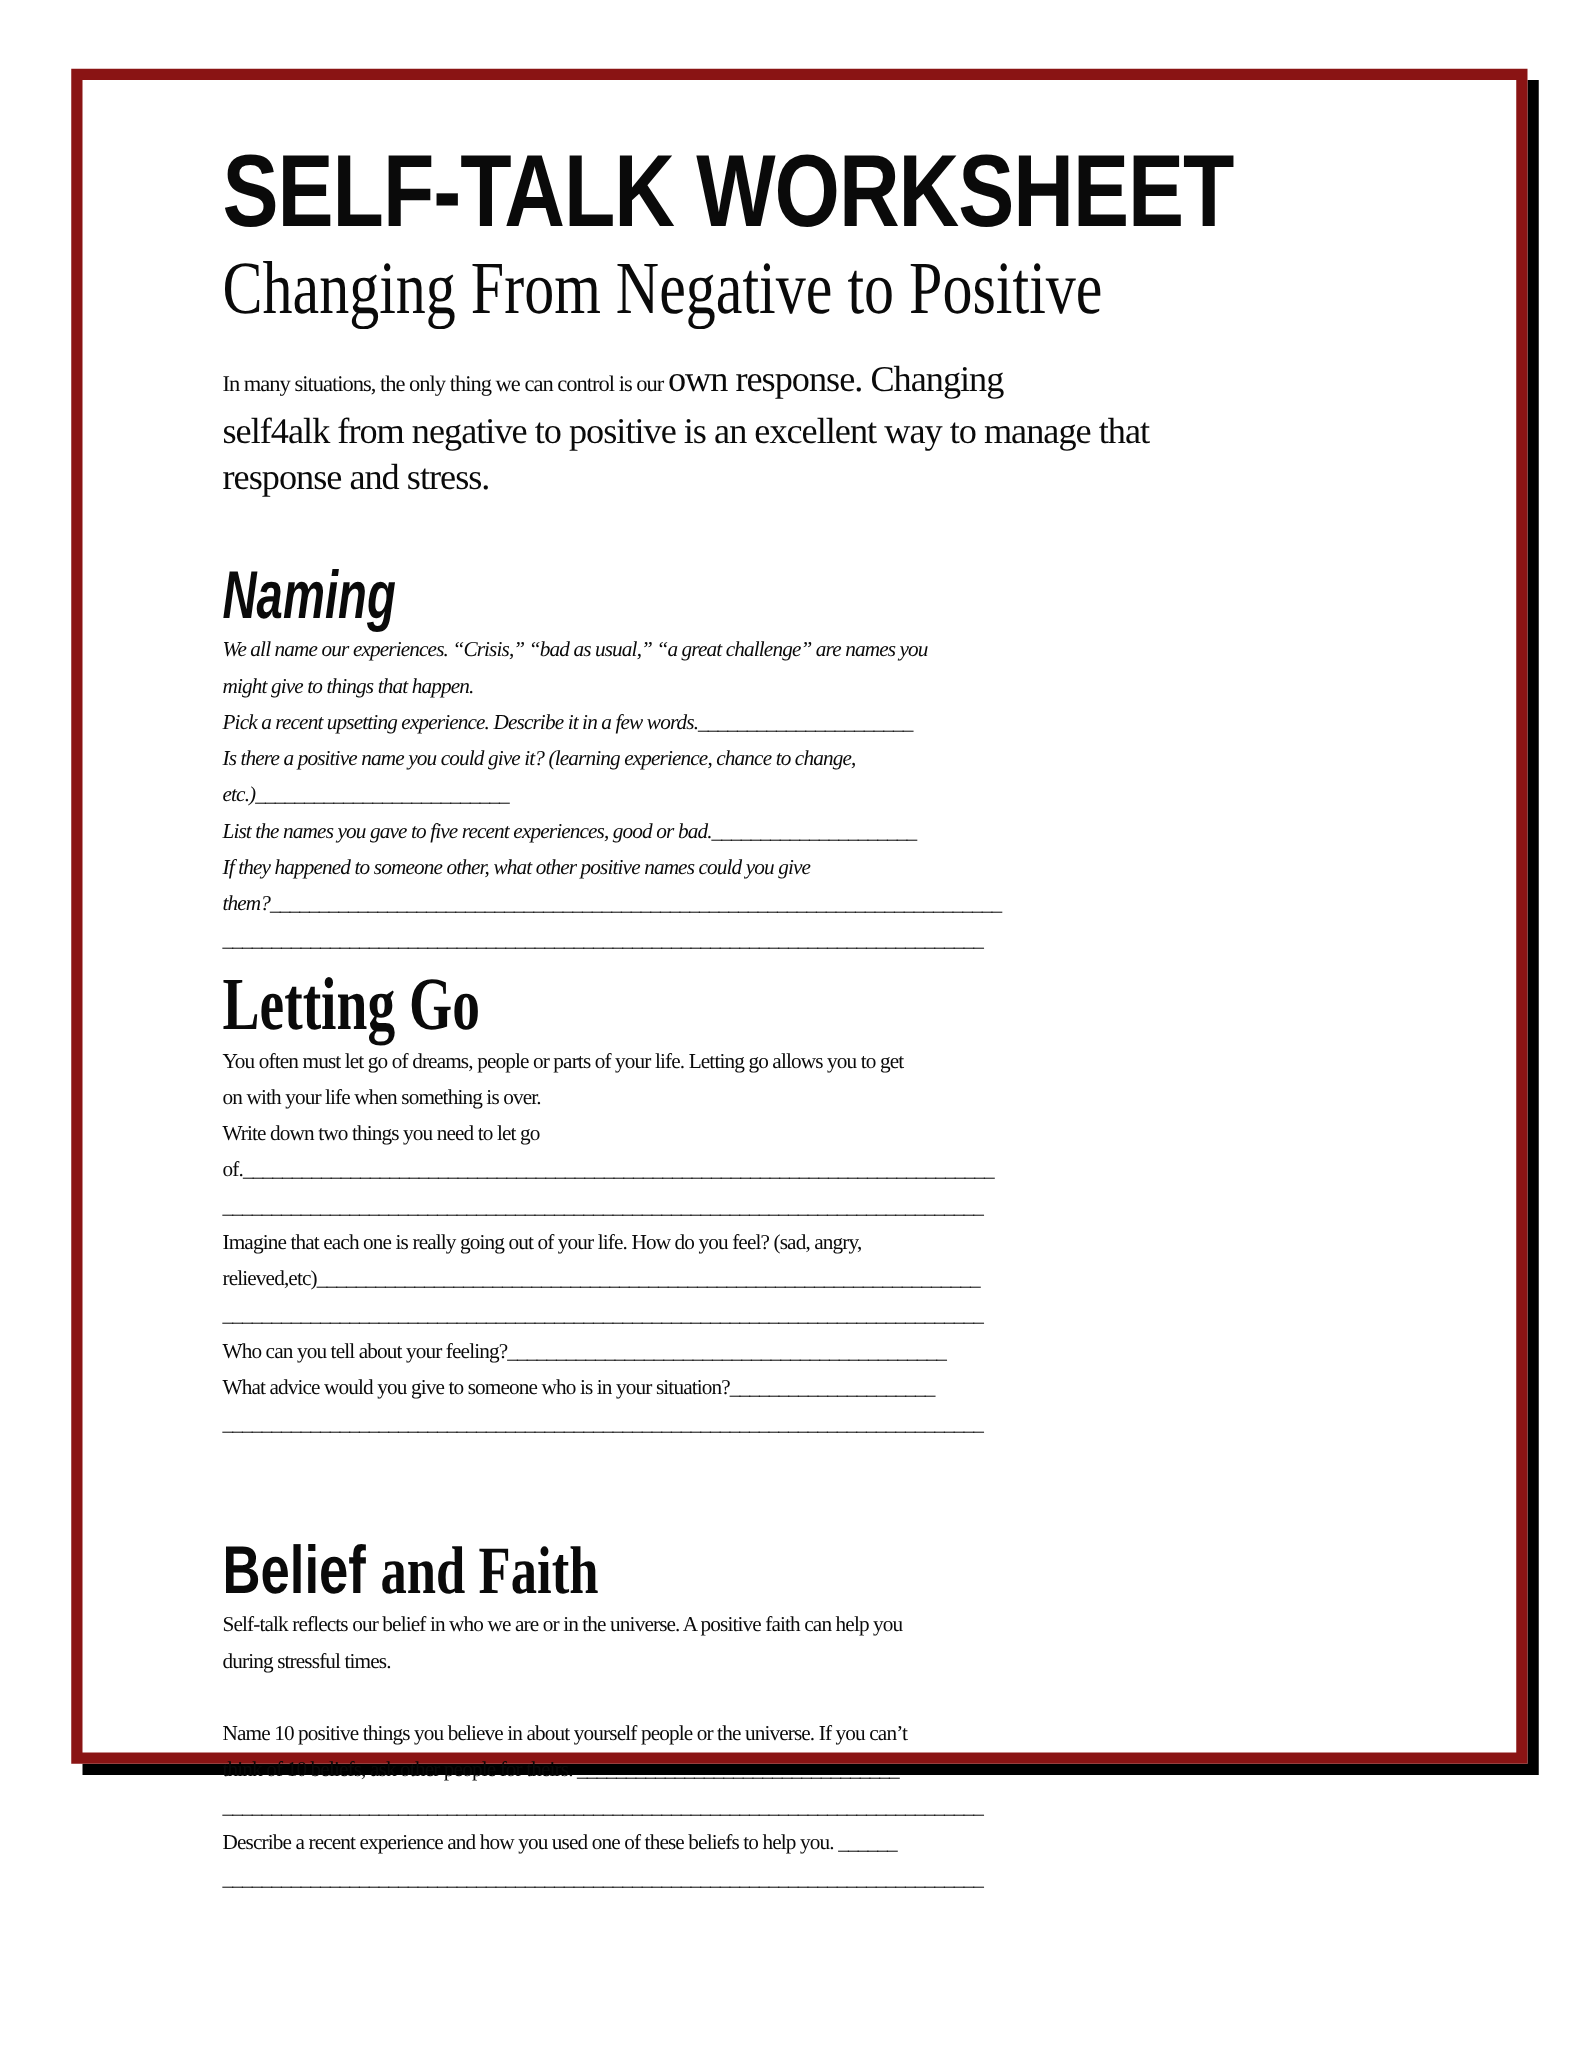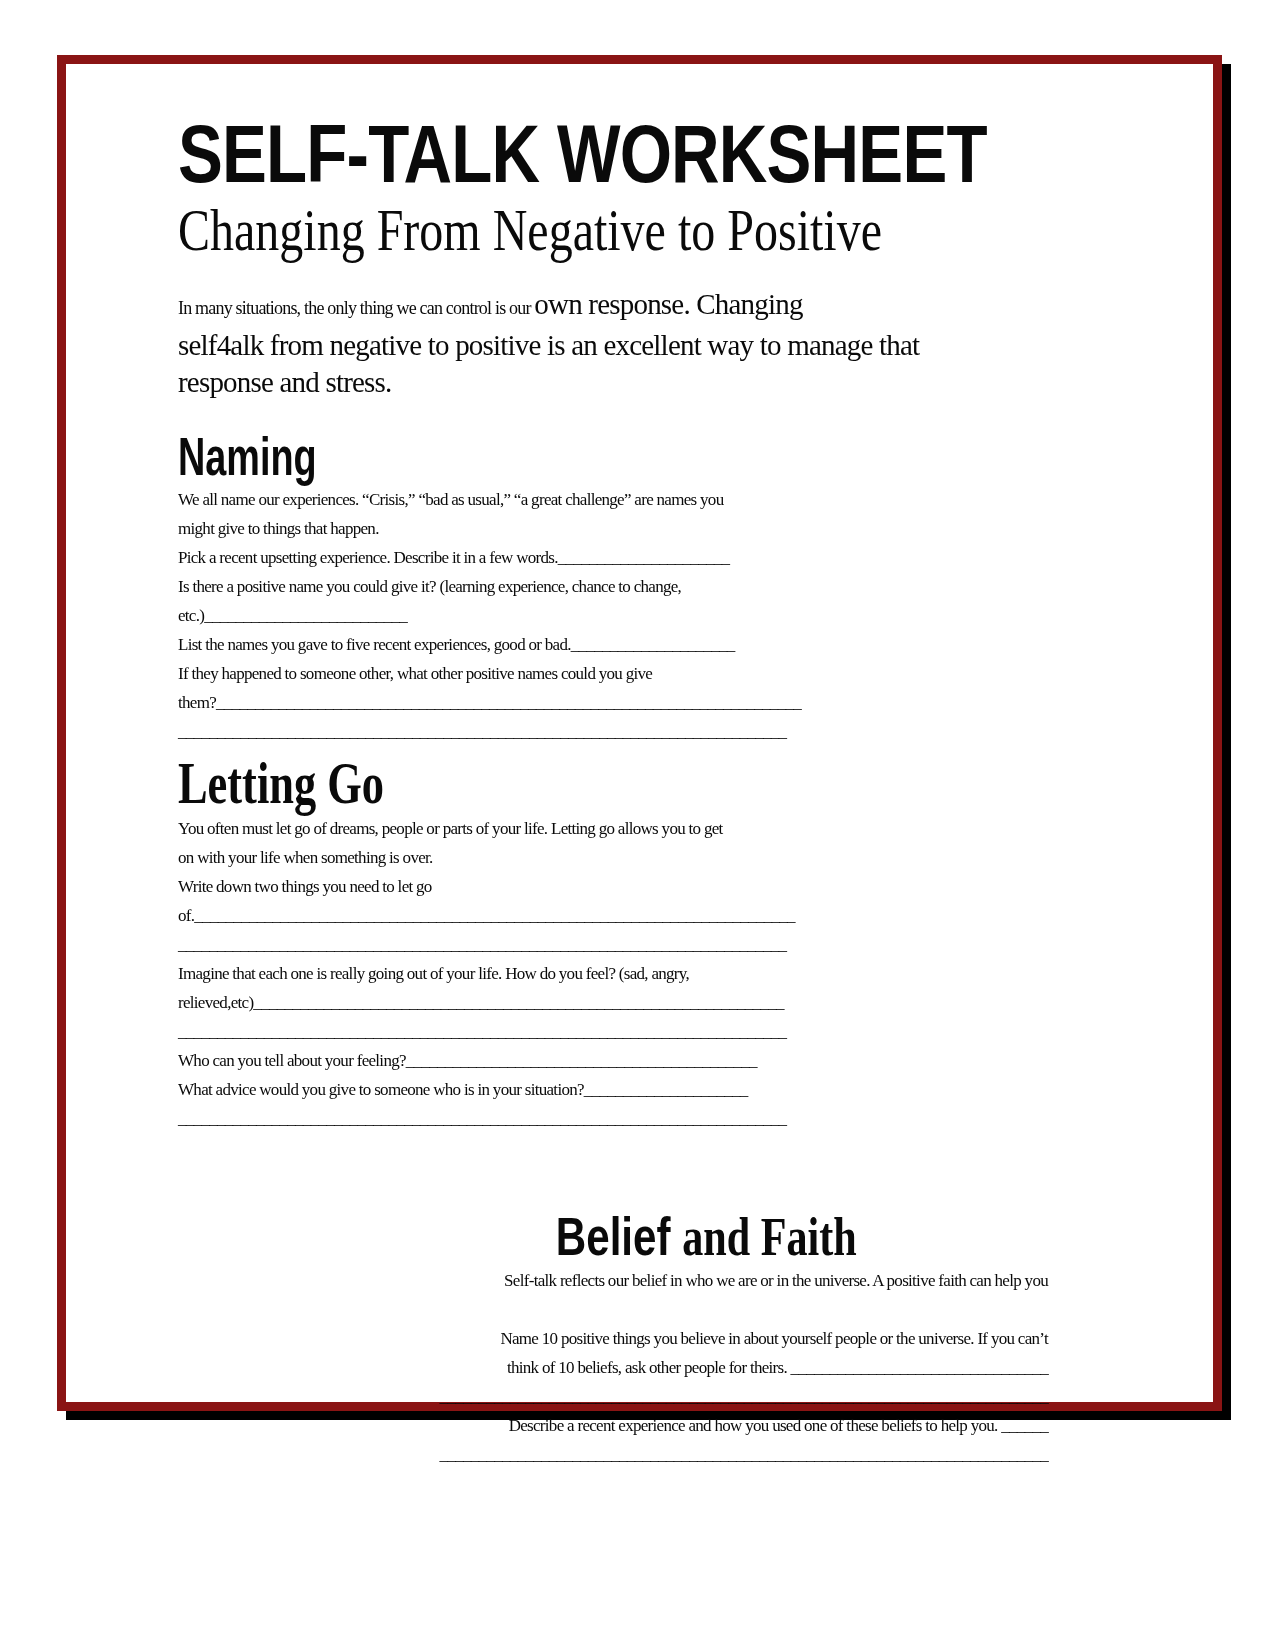--- a/index.html
+++ b/index.html
@@ -45,23 +45,23 @@
   }
   .intro { margin-top:24px; }
   .intro .iline {
     line-height:37px;
     white-space:nowrap;
     letter-spacing:-0.8px;
   }
   .intro .sm { font-size:18px; }
   .intro .lg { font-size:29px; }
   .section { position:relative; }
-  .sec-naming  { margin-top:26px; }
+  .sec-naming  { margin-top:46px;font-style:italic; }
   .sec-letting { margin-top:6px; }
-  .sec-belief  { margin-top:74px;text-align:right; }
+  .sec-belief  { margin-top:74px; }
   .h-sans {
     font-family:"Liberation Sans", sans-serif;
     font-weight:bold;
     font-size:54px;
     line-height:58px;
     white-space:nowrap;
     transform:scaleX(0.70);
     transform-origin:0 50%;
   }
   .h-serif {
@@ -141,20 +141,21 @@
           <div class="bline">______________________________________________________________________________</div>
         </div>
     </div>
 
     <div class="section sec-belief">
       <div class="h-mixed">
         <span class="hp-sans">Belief </span><span class="hp-serif">and Faith</span>
       </div>
       <div class="lines">
           <div class="bline">Self-talk reflects our belief in who we are or in the universe. A positive faith can help you</div>
+          <div class="bline">during stressful times.</div>
           <div class="bline">&nbsp;</div>
           <div class="bline">Name 10 positive things you believe in about yourself people or the universe. If you can’t</div>
           <div class="bline">think of 10 beliefs, ask other people for theirs. _________________________________</div>
           <div class="bline">______________________________________________________________________________</div>
           <div class="bline">Describe a recent experience and how you used one of these beliefs to help you. ______</div>
           <div class="bline">______________________________________________________________________________</div>
         </div>
     </div>
 
   </div>

